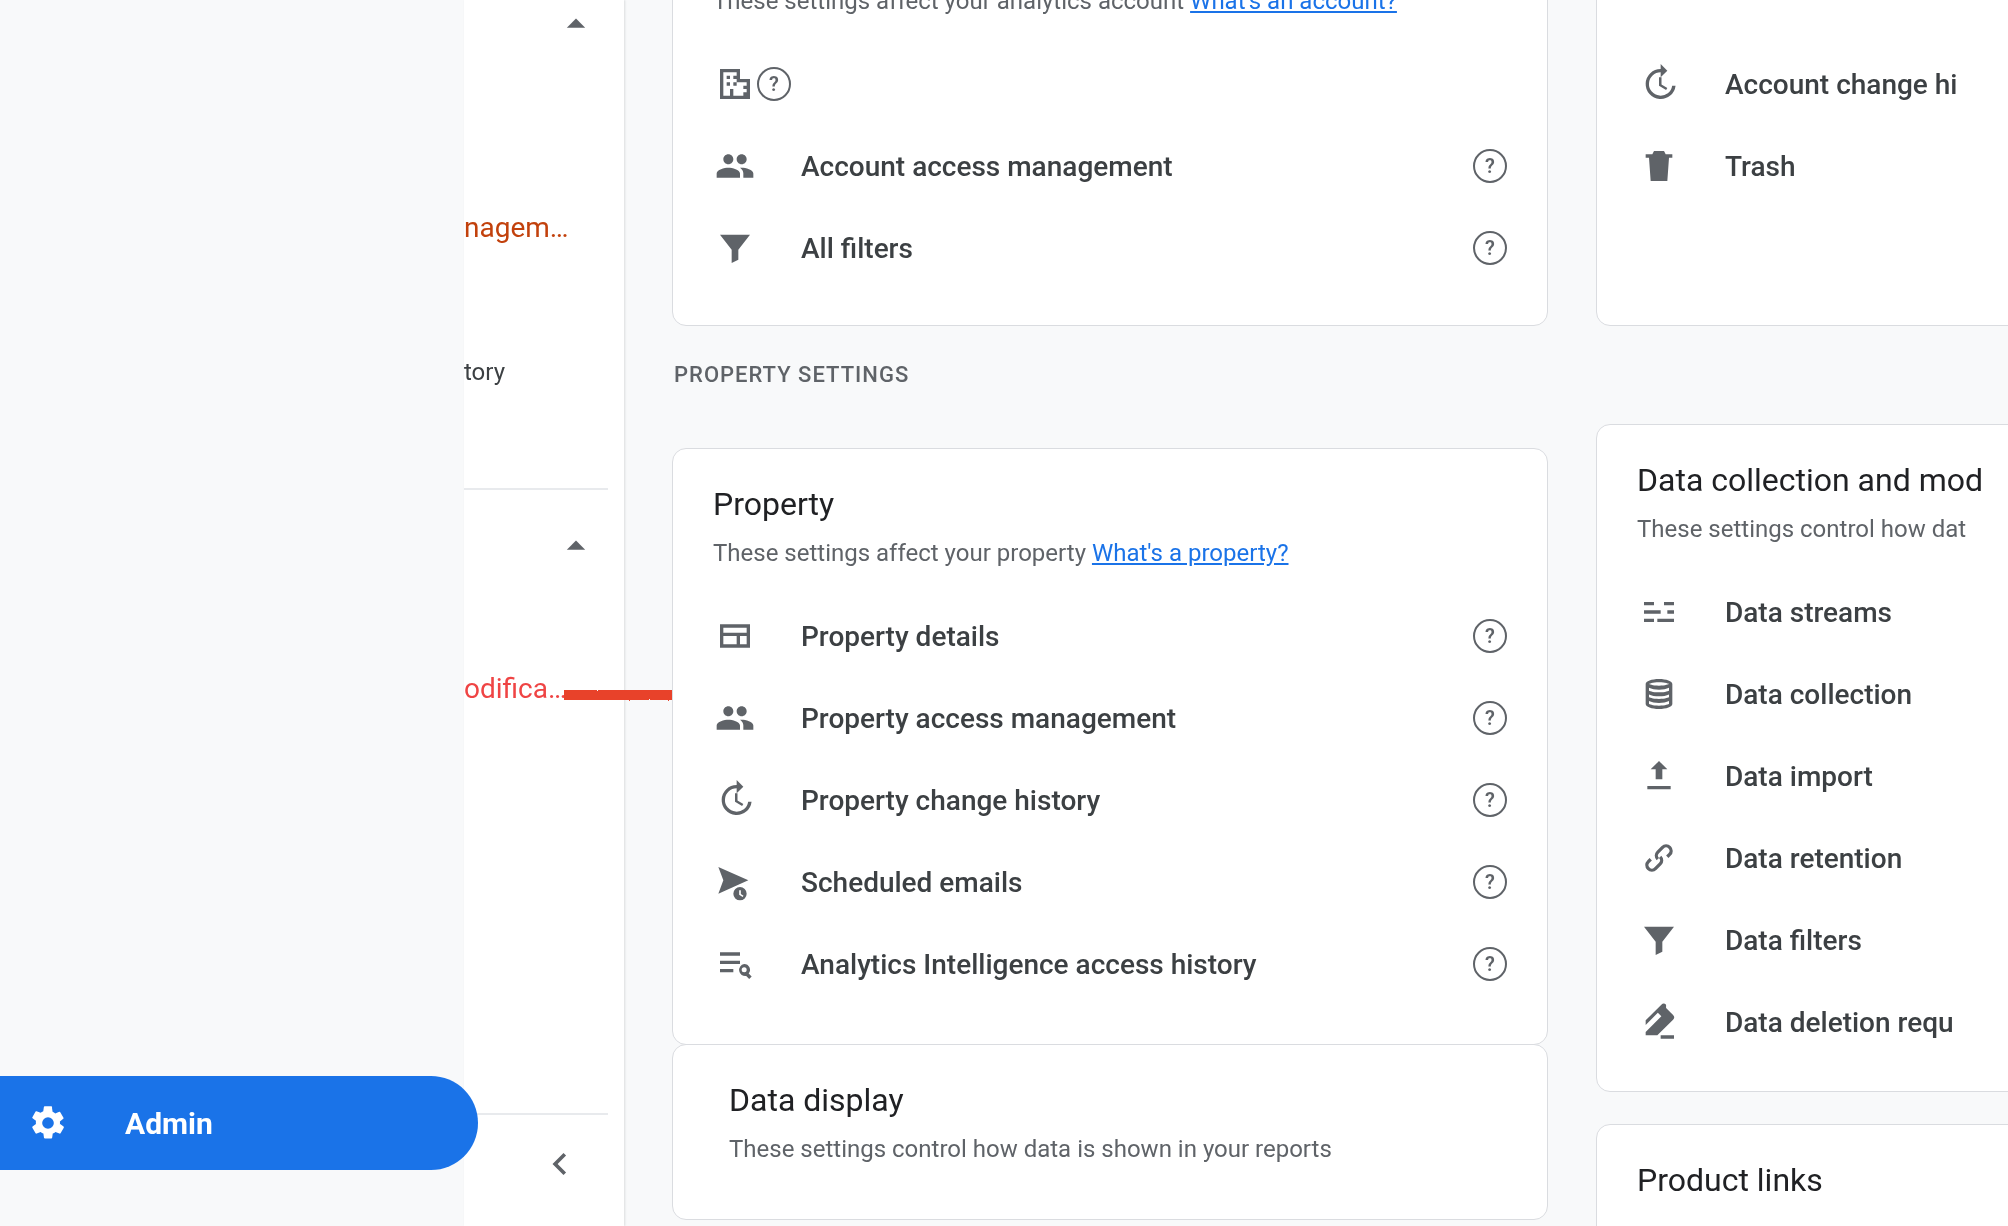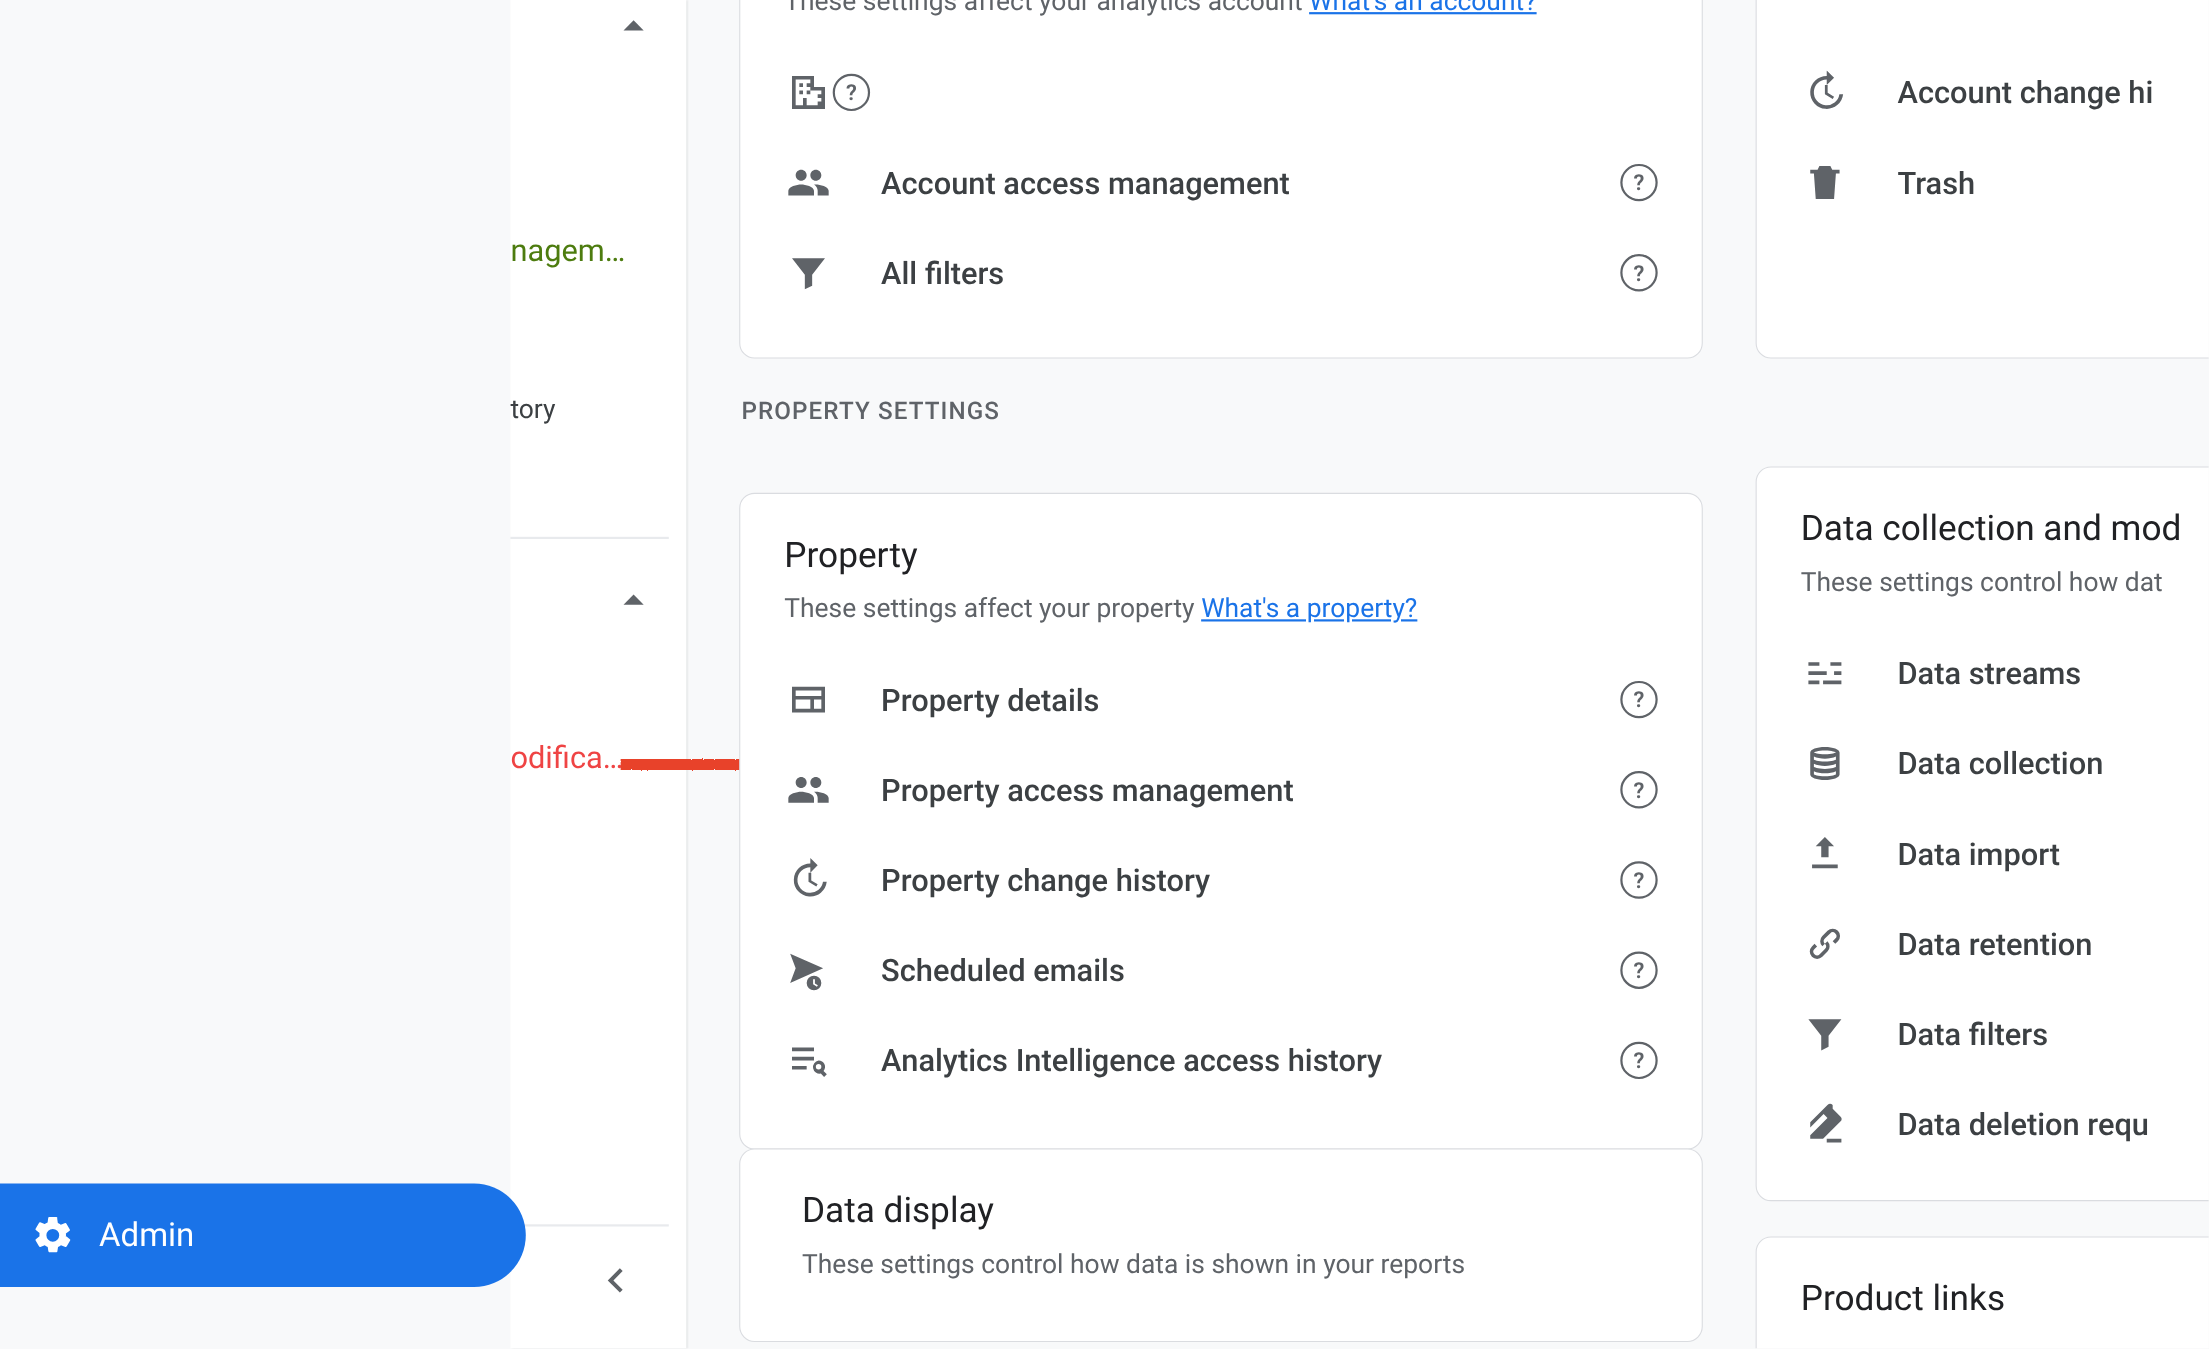--- a/index.html
+++ b/index.html
@@ -1,26 +1,26 @@
 <!DOCTYPE html>
 <html><head>
 <meta charset="utf-8">
 <style>
   * { box-sizing: border-box; margin: 0; padding: 0; }
   html, body { width: 2008px; height: 1226px; overflow: hidden; font-family: "Google Sans", Roboto, Arial, sans-serif; background: #f8f9fa; color: #5f6368; }
   a.linkish { color: #1a73e8; text-decoration: underline; }
   .root { position: relative; width: 2008px; height: 1226px; }
   .admin-pill { position: absolute; left: 0; bottom: 56px; height: 94px; width: 478px; background: #1a73e8; border-radius: 0 48px 48px 0; display: flex; align-items: center; gap: 22px; padding-left: 28px; }
   .admin-pill .gear { width: 40px; height: 40px; fill: #fff; }
-  .admin-pill .label { color: #fff; font-size: 30px; font-weight: 400; }
+  .admin-pill .label { color: #fff; font-size: 30px; font-weight: 700; margin-left: 35px; }
 
   
   .drawer { position: absolute; left: 464px; top: 0; width: 160px; height: 100%; background: #fff; box-shadow: 1px 0 2px rgba(60,64,67,0.15); }
   .drawer .chev-up-1 { position: absolute; top: 2px; left: 90px; }
-  .drawer .item-managem { position: absolute; top: 211px; left: 0; font-size: 28px; color: #4d7c0f; }
+  .drawer .item-managem { position: absolute; top: 211px; left: 0; font-size: 28px; color: #c2410c; }
   .drawer .item-tory { position: absolute; top: 358px; left: 0; font-size: 24px; color: #3c4043; }
   .drawer .sep { position: absolute; top: 488px; left: 0; right: 16px; height: 2px; background: #e8eaed; }
   .drawer .chev-up-2 { position: absolute; top: 524px; left: 90px; }
   .drawer .item-odifica { position: absolute; top: 672px; left: 0; font-size: 28px; color: #ef4444; }
   .drawer .sep2 { position: absolute; top: 1113px; left: 0; right: 16px; height: 2px; background: #e8eaed; }
   .drawer .chev-left { position: absolute; bottom: 36px; left: 72px; }
 
   .chev svg { width: 44px; height: 44px; fill: #5f6368; }
 
   

